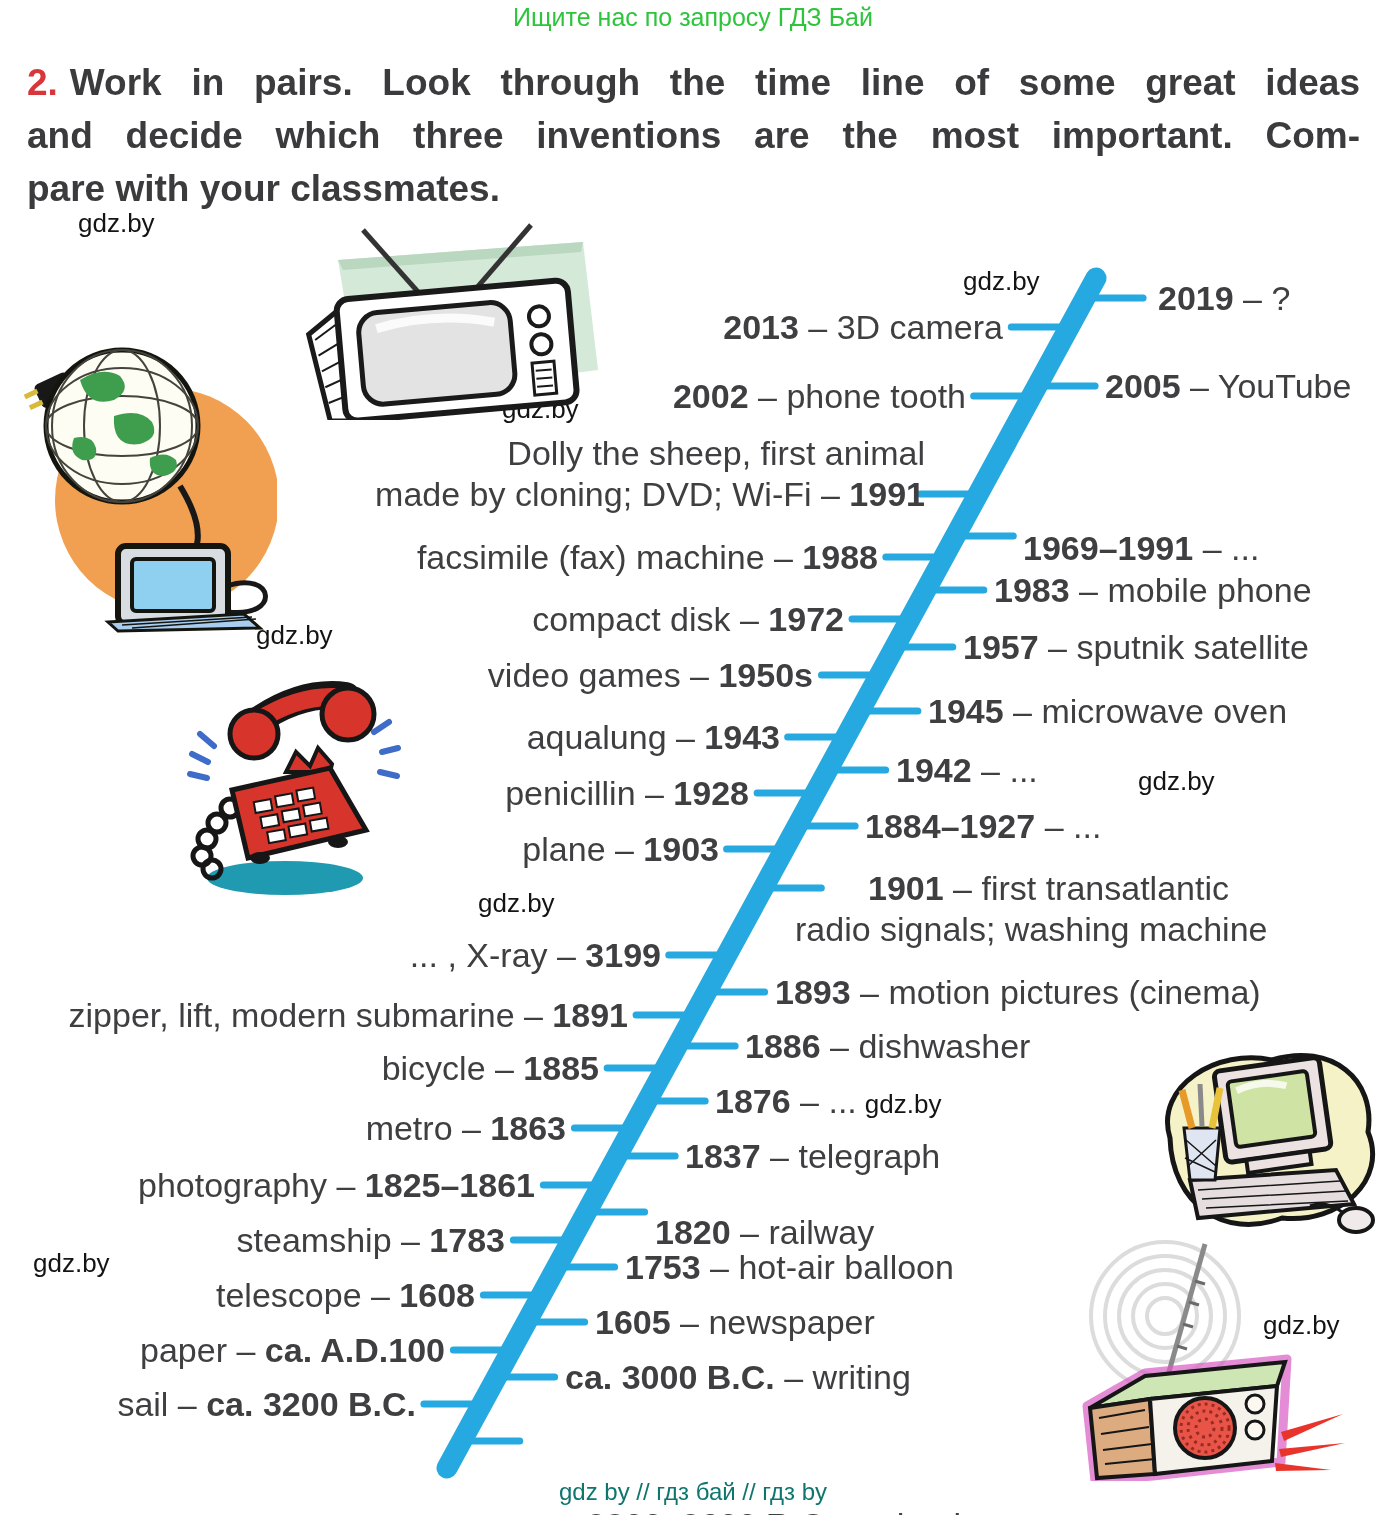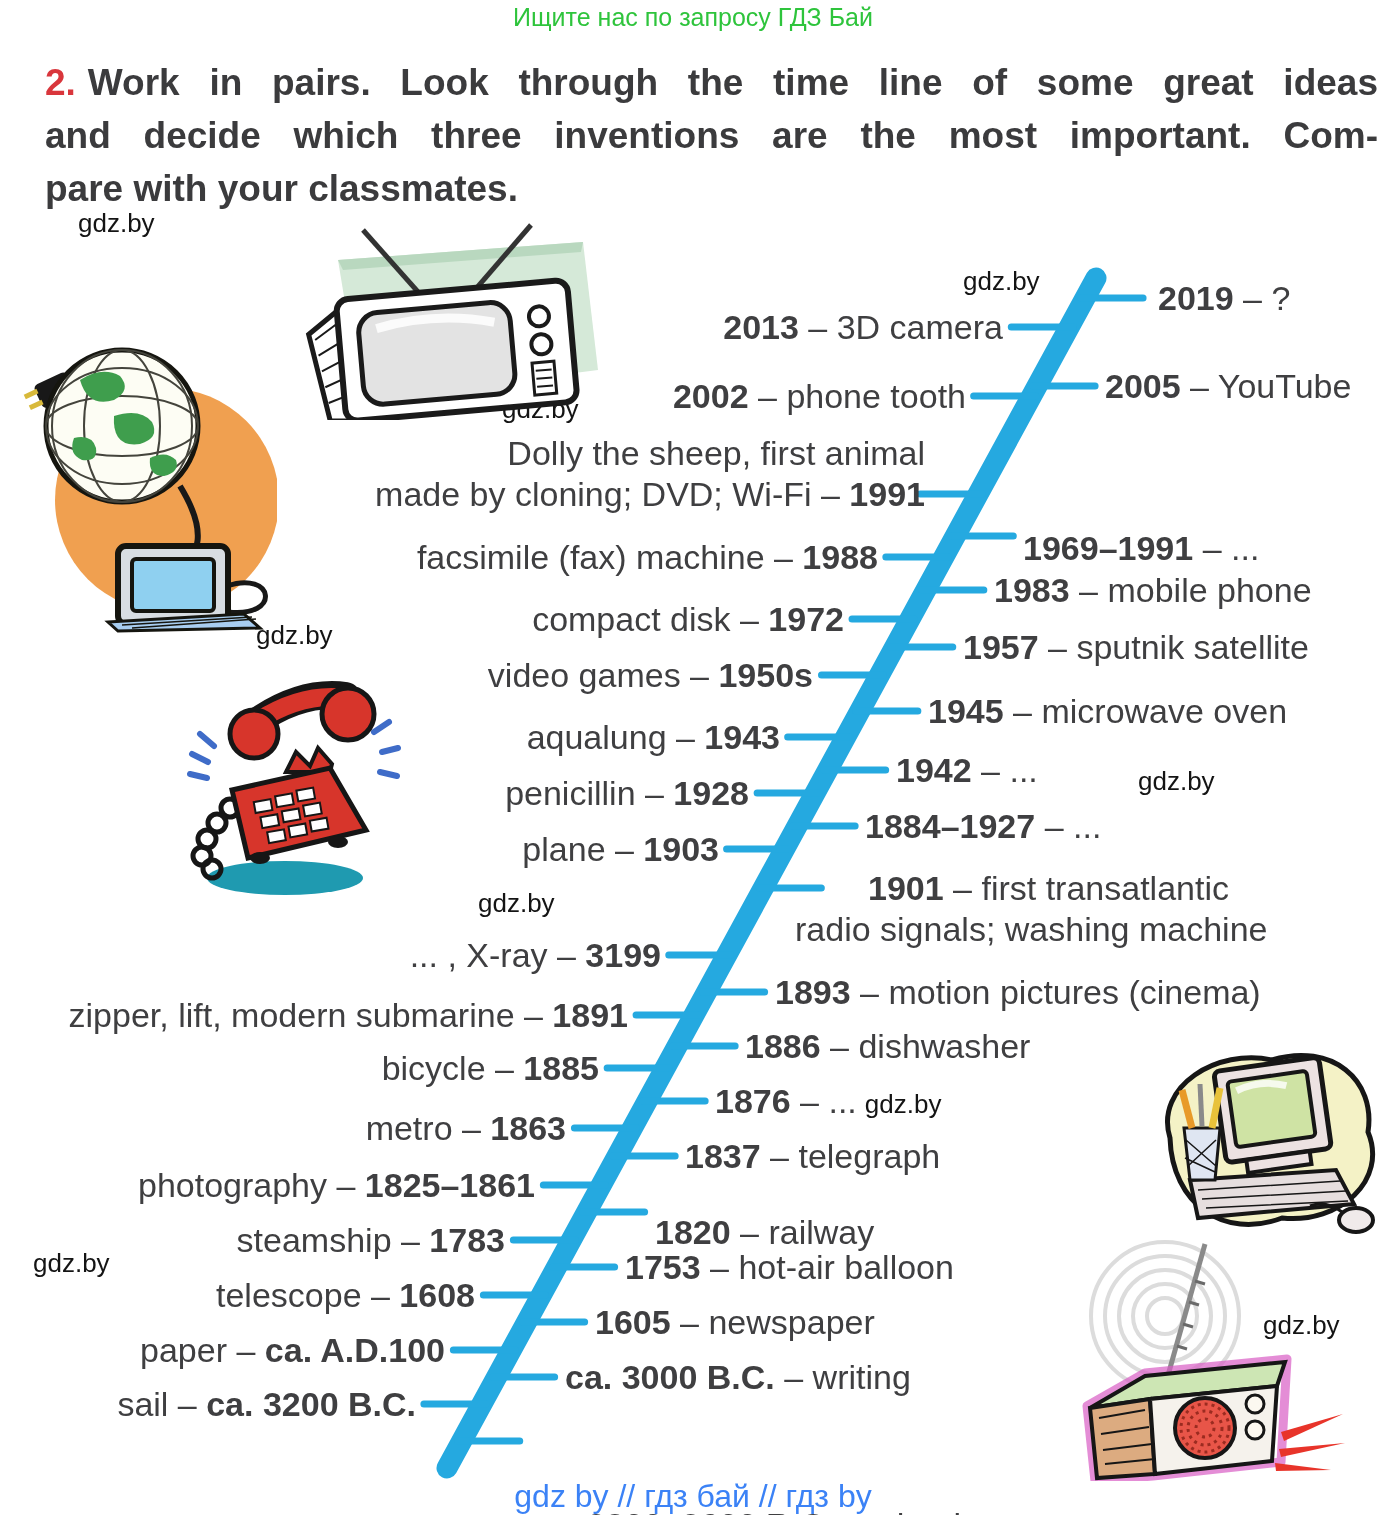--- a/index.html
+++ b/index.html
@@ -3,31 +3,31 @@
 <meta charset="utf-8">
 <style>
   html,body{margin:0;padding:0;}
   body{
     position:relative;width:1386px;height:1515px;background:#ffffff;
     font-family:"Liberation Sans",sans-serif;overflow:hidden;
   }
   #banner{position:absolute;top:3px;left:0;width:100%;text-align:center;
     font-size:25px;color:#2ec43c;}
   #heading{position:absolute;left:27px;top:56px;width:1333px;
-    font-size:37px;font-weight:bold;color:#3b3b3d;line-height:53px;margin-left:18px;}
+    font-size:37px;font-weight:bold;color:#3b3b3d;line-height:53px;}
   .hline{text-align:justify;text-align-last:justify;}
   .hline.last{text-align:left;text-align-last:left;}
   #exnum{color:#d9363c;padding-right:12px;}
   .entry{position:absolute;transform:translateY(-50%);font-size:34px;
     color:#3f3f41;white-space:nowrap;line-height:1;}
   .entry .yr{font-weight:bold;}
   .wm{position:absolute;font-size:26px;color:#141414;white-space:nowrap;}
   .wm-inline{font-size:26px;color:#141414;margin-left:8px;font-weight:normal;}
   #footer{position:absolute;top:1478px;left:0;width:100%;text-align:center;
-    font-size:32px;color:#3b82f6;}
+    font-size:24px;color:#0f766e;}
   #timeline-svg,{position:absolute;}
   #timeline-svg{position:absolute;left:0;top:0;}
   .clip{position:absolute;}
 </style>
 </head>
 <body>
 
 <div id="banner">Ищите нас по запросу ГДЗ Бай</div>
 
 <div id="heading">

